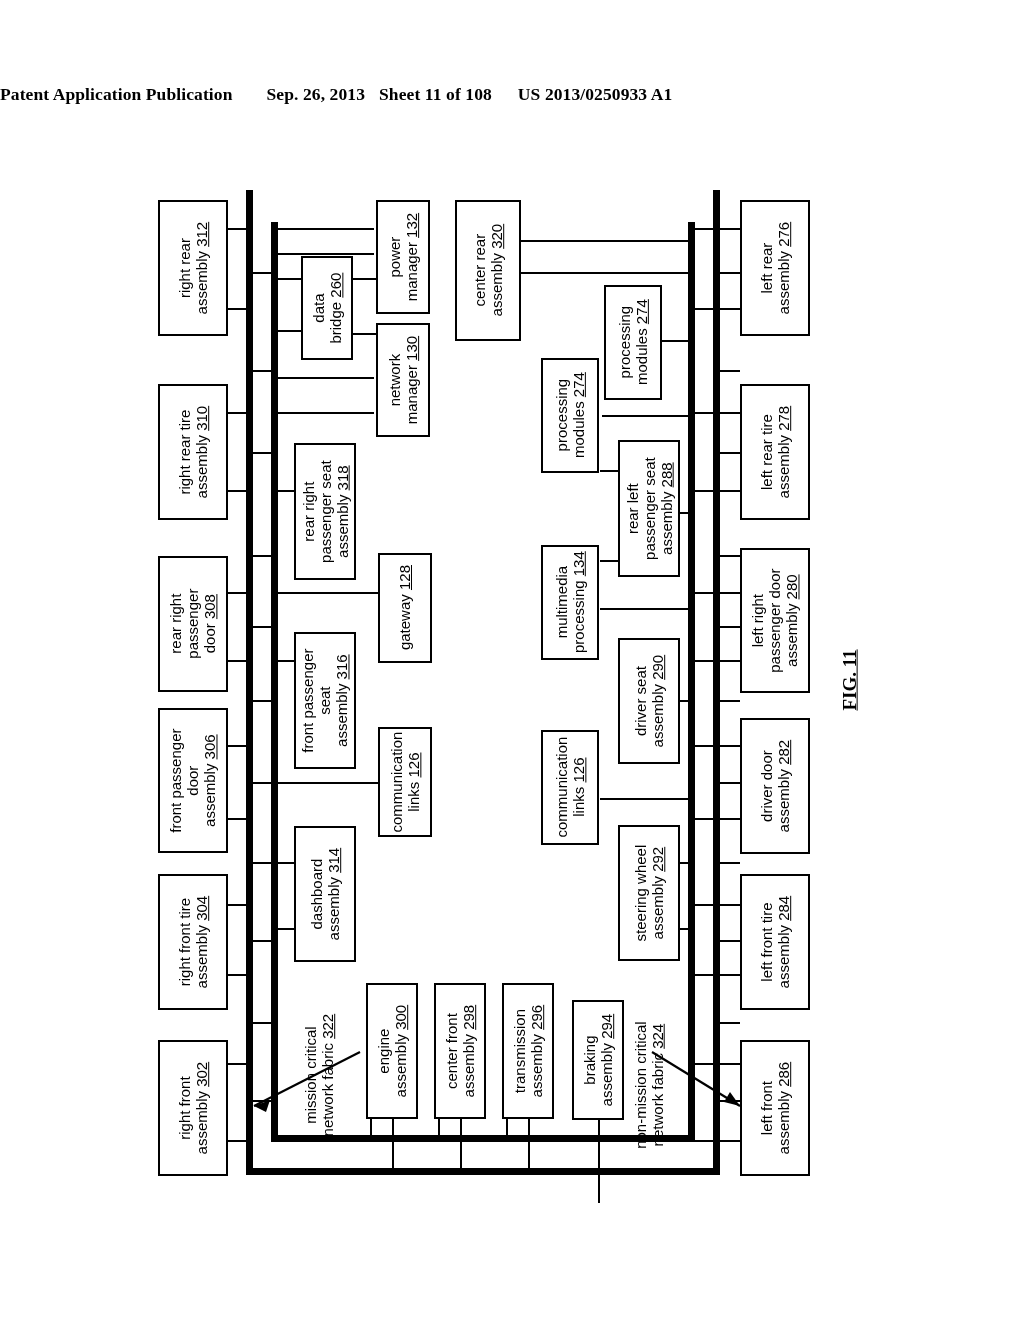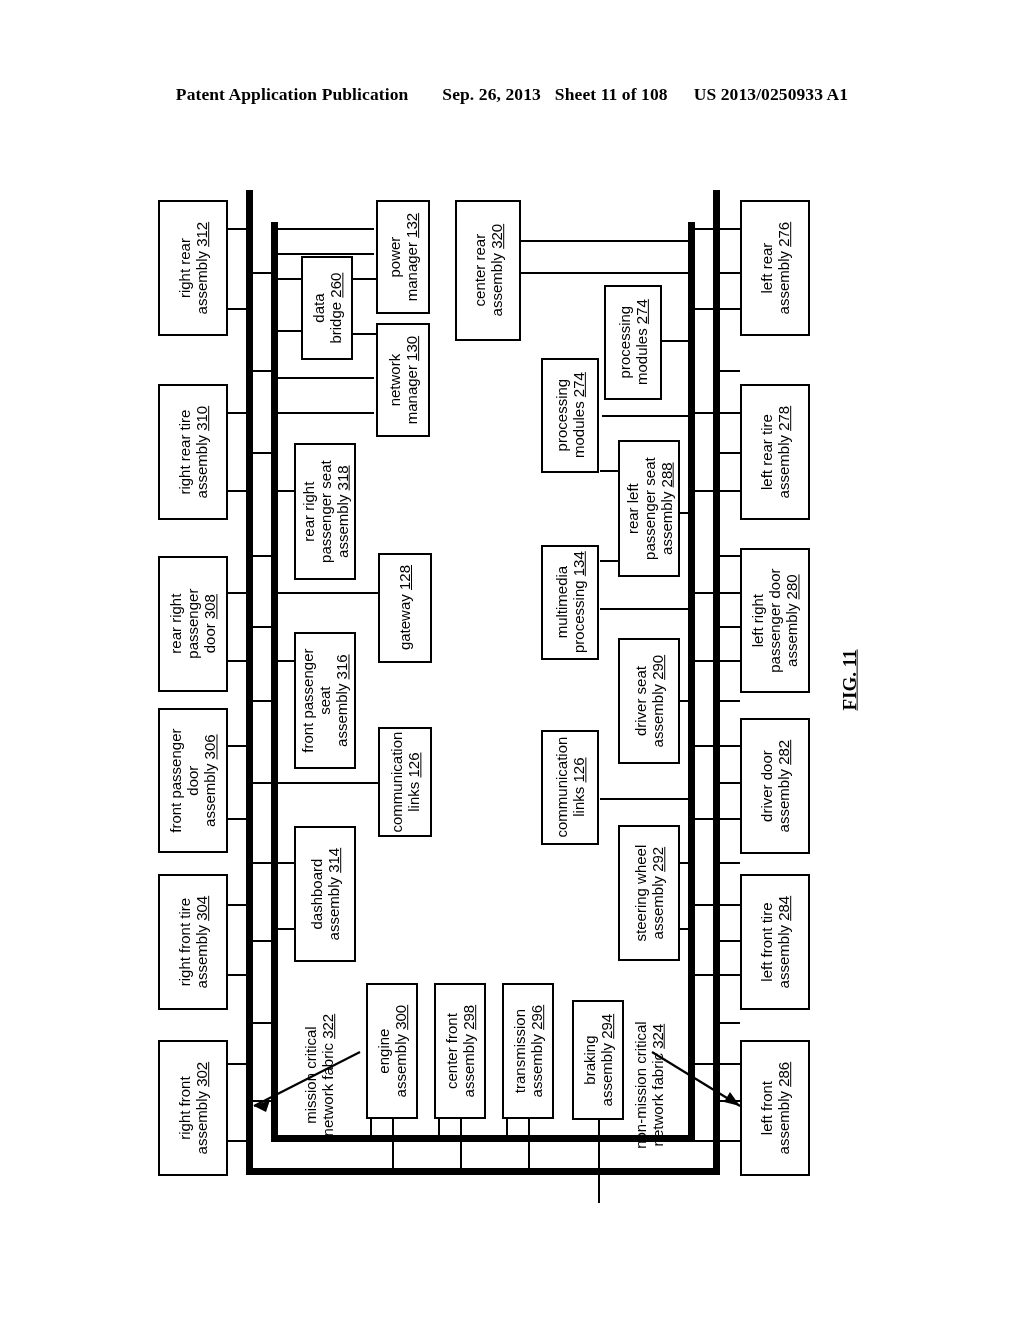--- a/index.html
+++ b/index.html
@@ -1,21 +1,21 @@
 <!DOCTYPE html>
 <html><head>
 <meta charset="utf-8">
 <style>
   html,body{margin:0;padding:0;background:#fff;}
   body{width:1024px;height:1320px;position:relative;font-family:"Liberation Sans",sans-serif;color:#000;overflow:hidden;}
 
   
   .pub-header{
     position:absolute;left:0;top:84px;width:1024px;
-    text-align:center;
+    text-align:left;
     font-family:"Liberation Serif",serif;
     font-weight:bold;font-size:17.5px;letter-spacing:.1px;
     white-space:nowrap;
   }
   .pub-header span{display:inline-block;vertical-align:baseline;}
   .gap-lg{width:34px;}
   .gap-sm{width:14px;}
   .gap-md{width:26px;}
 
   

